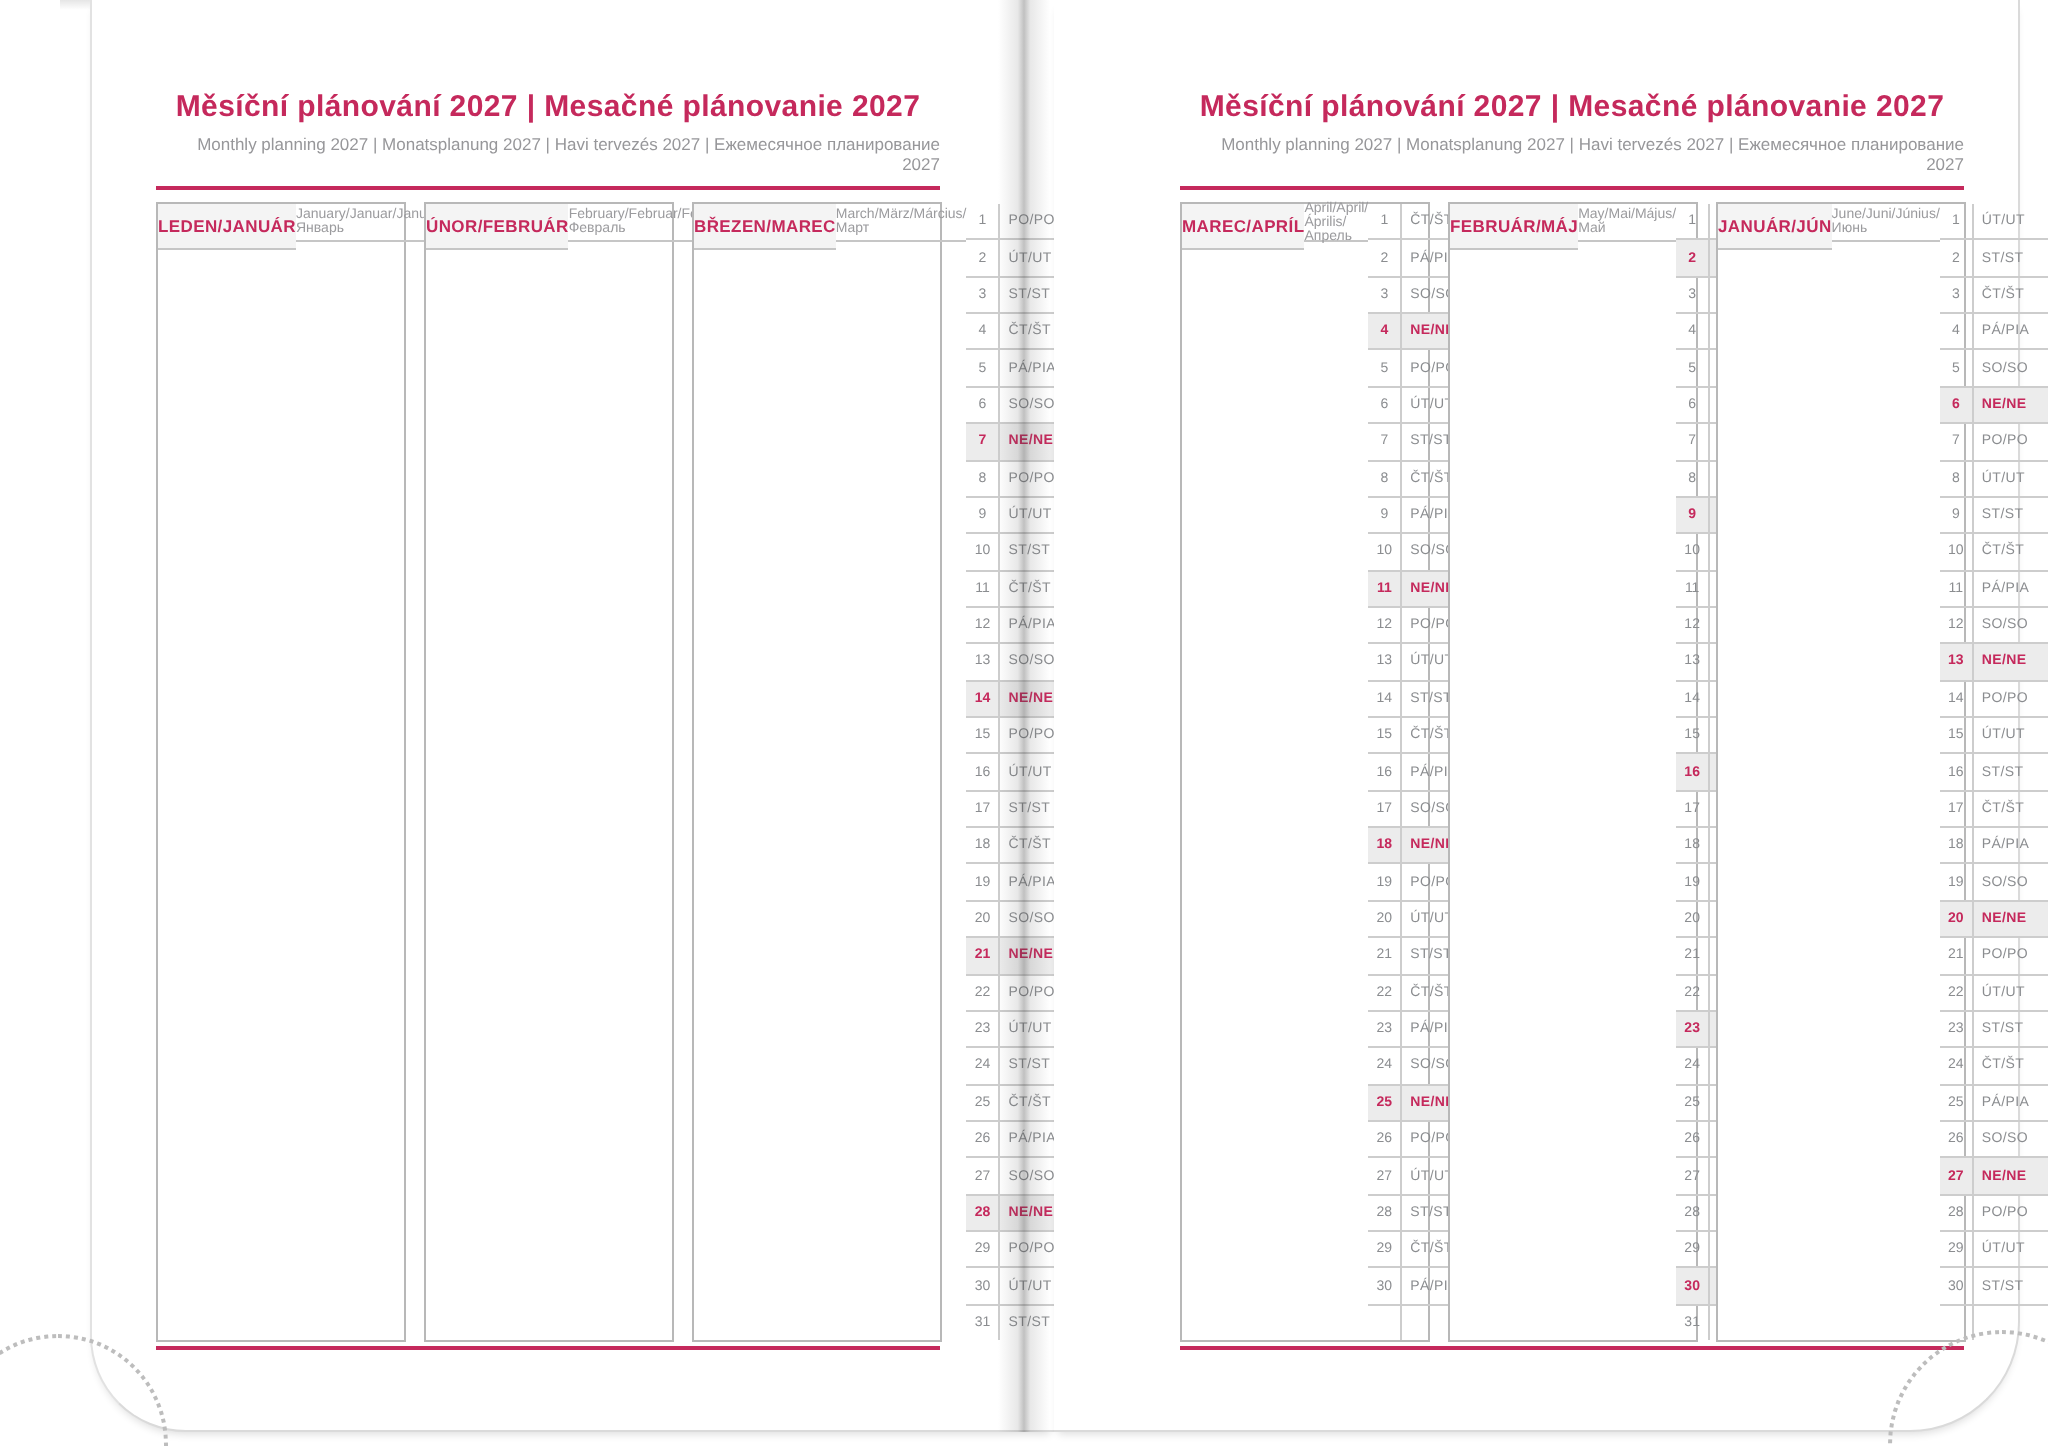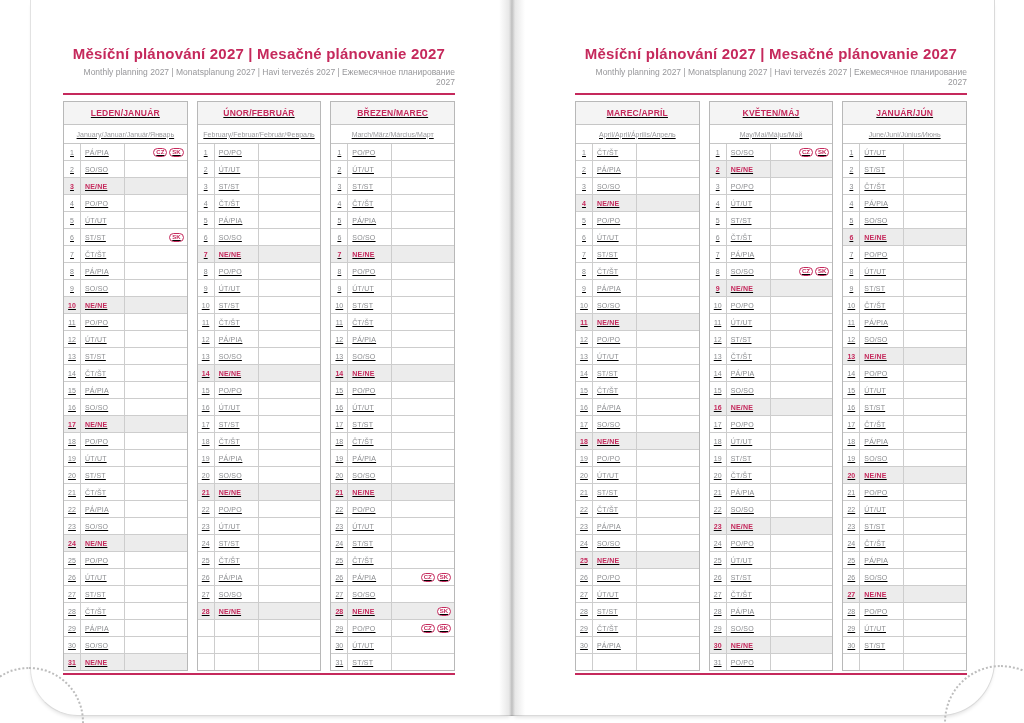--- a/index.html
+++ b/index.html
@@ -1,20 +1,20 @@
 <!DOCTYPE html>
 <html><head>
 <meta charset="utf-8">
 <style>
   * { margin:0; padding:0; box-sizing:border-box; }
   html,body { width:1024px; height:723px; background:#ffffff; overflow:hidden;
               font-family:"Liberation Sans", sans-serif; }
   .stage { position:relative; width:1024px; height:723px; background:#fff; }
 
-  .page { position:absolute; top:0; height:716px; background:#fff; }
+  .page { position:absolute; top:0; height:716px; background:#fff;margin-left:15px; }
   .page.left  { left:30px;  width:482px; padding:45px 57px 0 32px;
                 border-left:1px solid #e2e2e2; border-bottom:1px solid #dadada;
                 border-bottom-left-radius:48px;
                 box-shadow:0 3px 4px -2px rgba(0,0,0,0.14); }
   .page.right { left:512px; width:483px; padding:45px 27px 0 63px;
                 border-right:1px solid #dadada; border-bottom:1px solid #dadada;
                 border-bottom-right-radius:55px;
                 box-shadow:0 3px 4px -2px rgba(0,0,0,0.14); }
 
   .top-shade { position:absolute; top:0; left:30px; width:965px; height:5px;
@@ -29,22 +29,22 @@
   .corner-dots.bl { left:-26px; top:667px; width:110px; height:110px; }
   .corner-dots.br { left:944px; top:665px; width:114px; height:114px; }
 
   .page-title { text-align:center; font-size:15px; font-weight:bold; color:#c5295c;
                 letter-spacing:0.2px; }
   .page-subtitle { text-align:right; font-size:8.5px; color:#97979a; margin-top:5px; }
   .rule { height:2px; background:#c5295c; margin-top:6px; }
   .rule.bottom { margin-top:2px; }
 
   .months { display:flex; gap:9px; margin-top:6px; height:570px; }
-  .month { width:125px; display:flex; flex-direction:column;
-           border:1px solid #b8b8b8; background:#fff;text-decoration:underline; }
+  .month { width:125px; display:flex; flex-direction:row;
+           border:1px solid #b8b8b8; background:#fff; }
   .m-head { height:23px; flex:0 0 23px; display:flex; align-items:center; justify-content:center;
             font-size:8.5px; font-weight:bold; color:#c5295c; background:#f4f4f4;
             border-bottom:1px solid #c6c6c6; letter-spacing:0.2px; }
   .m-sub  { height:19px; flex:0 0 19px; display:flex; align-items:center; justify-content:center;
             font-size:7px; color:#9b9b9e; border-bottom:1px solid #c6c6c6; }
   .m-grid { flex:1; display:flex; flex-direction:column; }
   .row { flex:1 1 0; display:flex; min-height:0; }
   .row + .row { border-top:1px solid #cdcdcd; }
   .cell { display:flex; align-items:center; }
   .num  { width:17px; flex:0 0 17px; justify-content:center; font-size:7px; color:#8b8d90;
@@ -729,21 +729,21 @@
               <span class="cell note"></span>
             </div>
             <div class="row empty">
               <span class="cell num"></span>
               <span class="cell dow"></span>
               <span class="cell note"></span>
             </div>
           </div>
         </div>
         <div class="month">
-          <div class="m-head">KVĚTEN/MÁJ</div>
+          <div class="m-head">FEBRUÁR/MÁJ</div>
           <div class="m-sub">May/Mai/Május/Май</div>
           <div class="m-grid">
             <div class="row">
               <span class="cell num">1</span>
               <span class="cell dow">SO/SO</span>
               <span class="cell note">
                 <span class="badge">CZ</span>
                 <span class="badge">SK</span>
               </span>
             </div>

